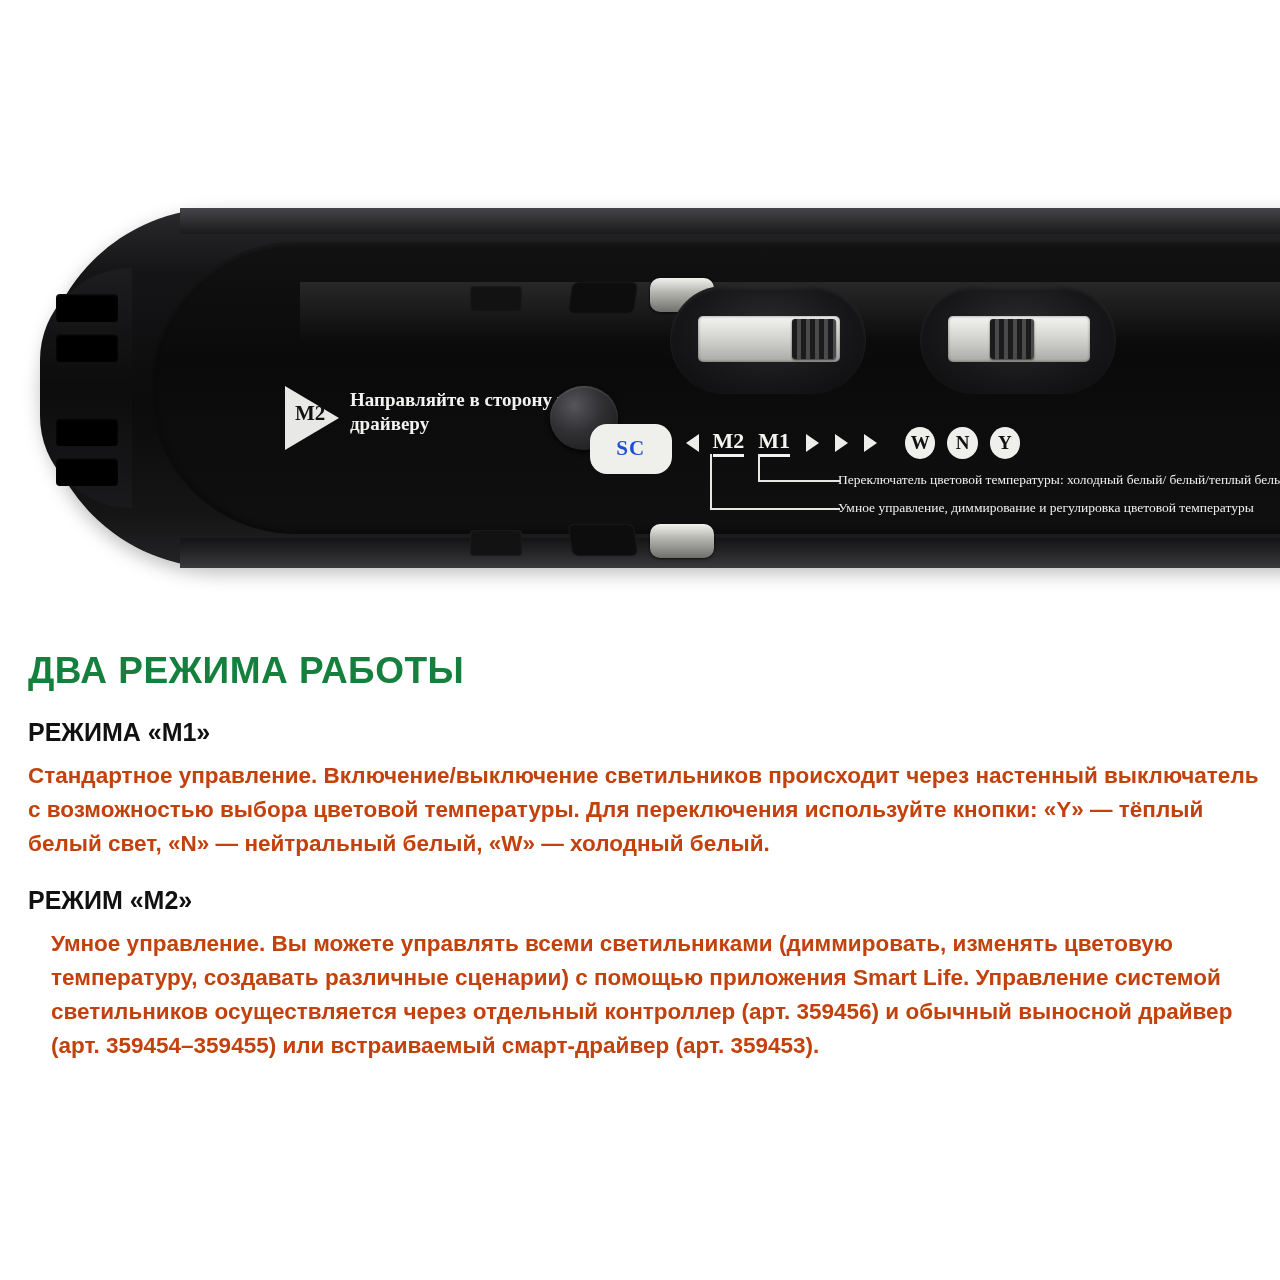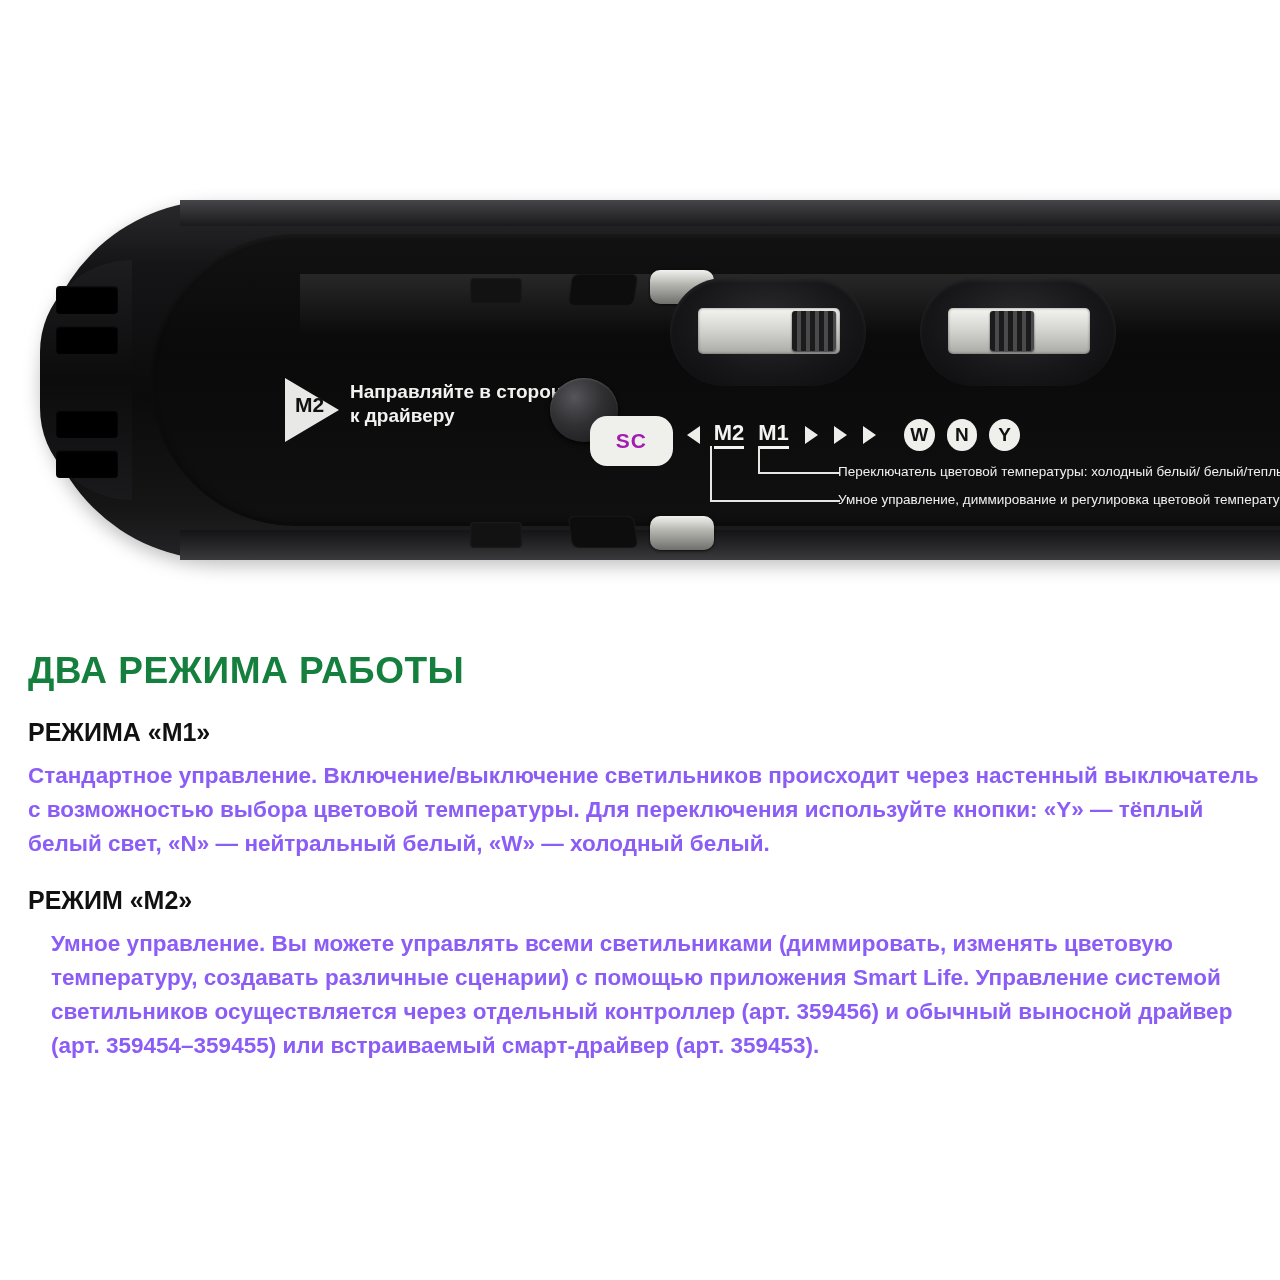--- a/index.html
+++ b/index.html
@@ -13,25 +13,26 @@
     font-family: "Liberation Sans", sans-serif;
     color: #111111;
     overflow: hidden;
     position: relative;
   }
 
   
   .photo {
     position: absolute;
     left: 0;
-    top: 0;
+    top: 8px;
     width: 1280px;
     height: 640px;
     background: #ffffff;
     overflow: hidden;
+    font-family: Liberation Serif, serif;
   }
 
   
   .fixture {
     position: absolute;
     left: 40px;
     top: 200px;
     width: 1280px;
     height: 360px;
     background: linear-gradient(180deg, #2a2a2c 0%, #151517 18%, #0b0b0c 55%, #151516 85%, #242426 100%);
@@ -208,21 +209,21 @@
     width: 430px;
     height: 42px;
     display: flex;
     align-items: center;
   }
   .sc-pill {
     width: 86px;
     height: 50px;
     border-radius: 17px;
     background: #efefec;
-    color: #a21caf;
+    color: #1d4ed8;
     font-size: 21px;
     font-weight: bold;
     display: flex;
     align-items: center;
     justify-content: center;
     letter-spacing: 1px;
     margin-top: 11px;
   }
   .tri-left {
     margin-left: 14px;
@@ -316,21 +317,21 @@
   h2.sub {
     font-size: 25px;
     font-weight: bold;
     margin: 0 0 12px 0;
     color: #111;
   }
   .para {
     font-size: 22.5px;
     line-height: 1.5;
     margin: 0 0 26px 0;
-    color: #8b5cf6;
+    color: #c2410c;
     font-weight: bold;
   }
   .para.last { margin-bottom: 0; margin-left: 23px; }
 </style>
 </head>
 <body>
 
 <div class="photo">
   <div class="fixture">
     <div class="fixture-top-edge"></div>

